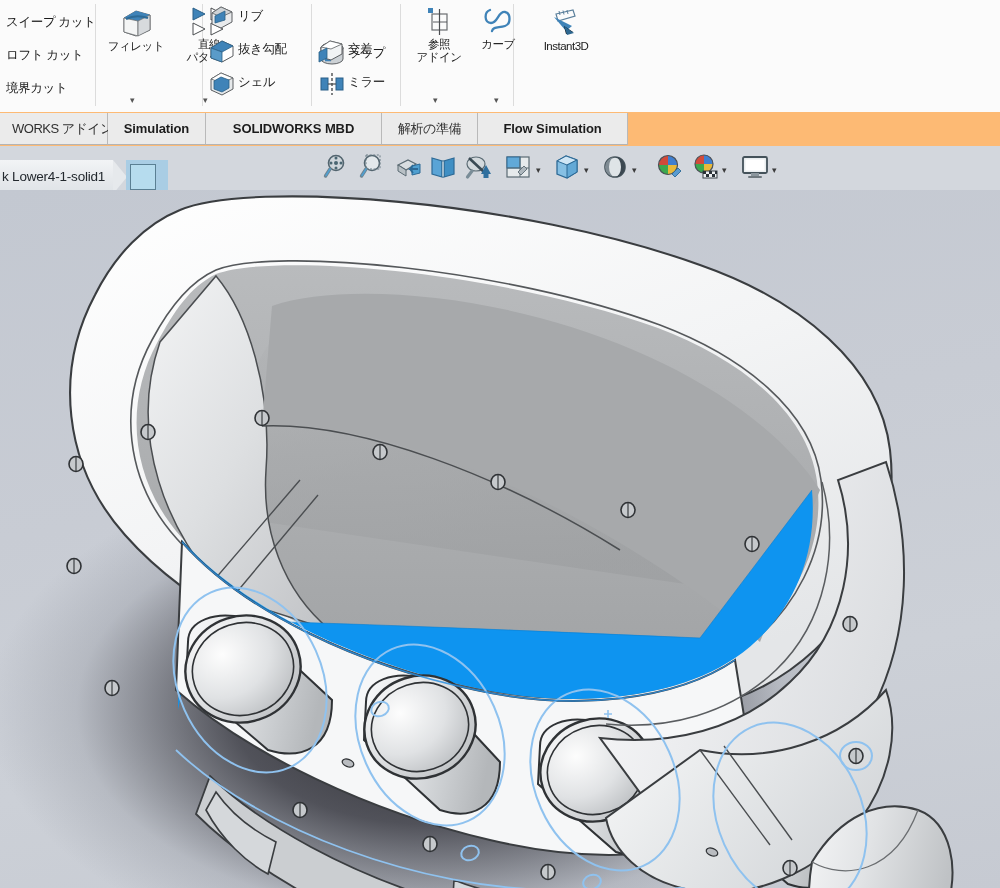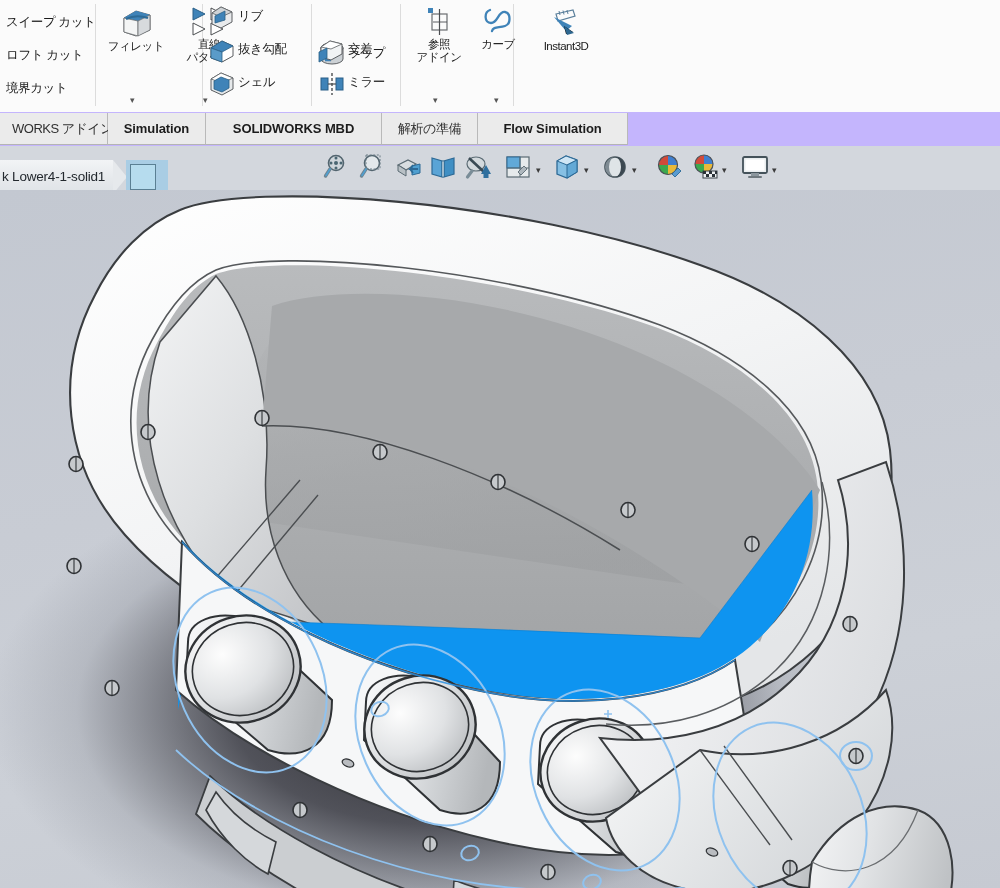--- a/index.html
+++ b/index.html
@@ -38,21 +38,21 @@
 
   .hbtn{position:absolute;}
   .hbtn .hl{
     position:absolute;left:30px;top:4px;font-size:12.5px;color:#1b1b1b;
     white-space:nowrap;letter-spacing:-0.4px;
   }
 
   
   .tabbar{
     position:absolute;left:0;top:112px;width:1000px;height:34px;
-    background:#c4b5fd;
+    background:#fdba74;
   }
   .tabstrip{position:absolute;left:0;top:1px;height:32px;display:flex;}
   .tab{
     height:32px;line-height:32px;
     background:#ebebeb;
     border-right:1px solid #b9b9b9;
     border-bottom:1px solid #b4b4b4;
     font-size:13px;font-weight:bold;color:#1c1c1c;
     padding:0 12px;white-space:nowrap;letter-spacing:-0.1px;
     box-sizing:border-box;

